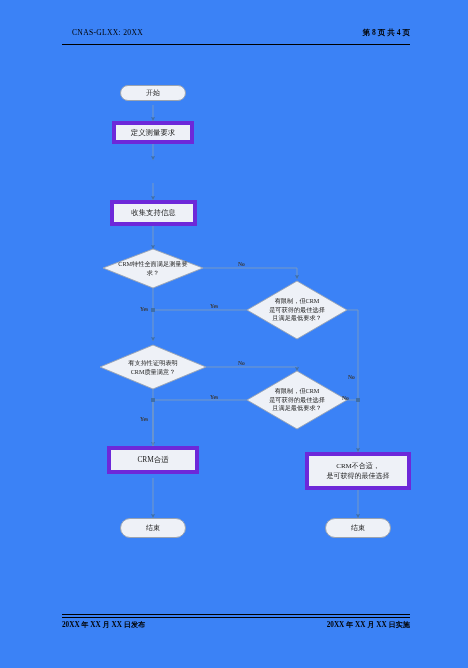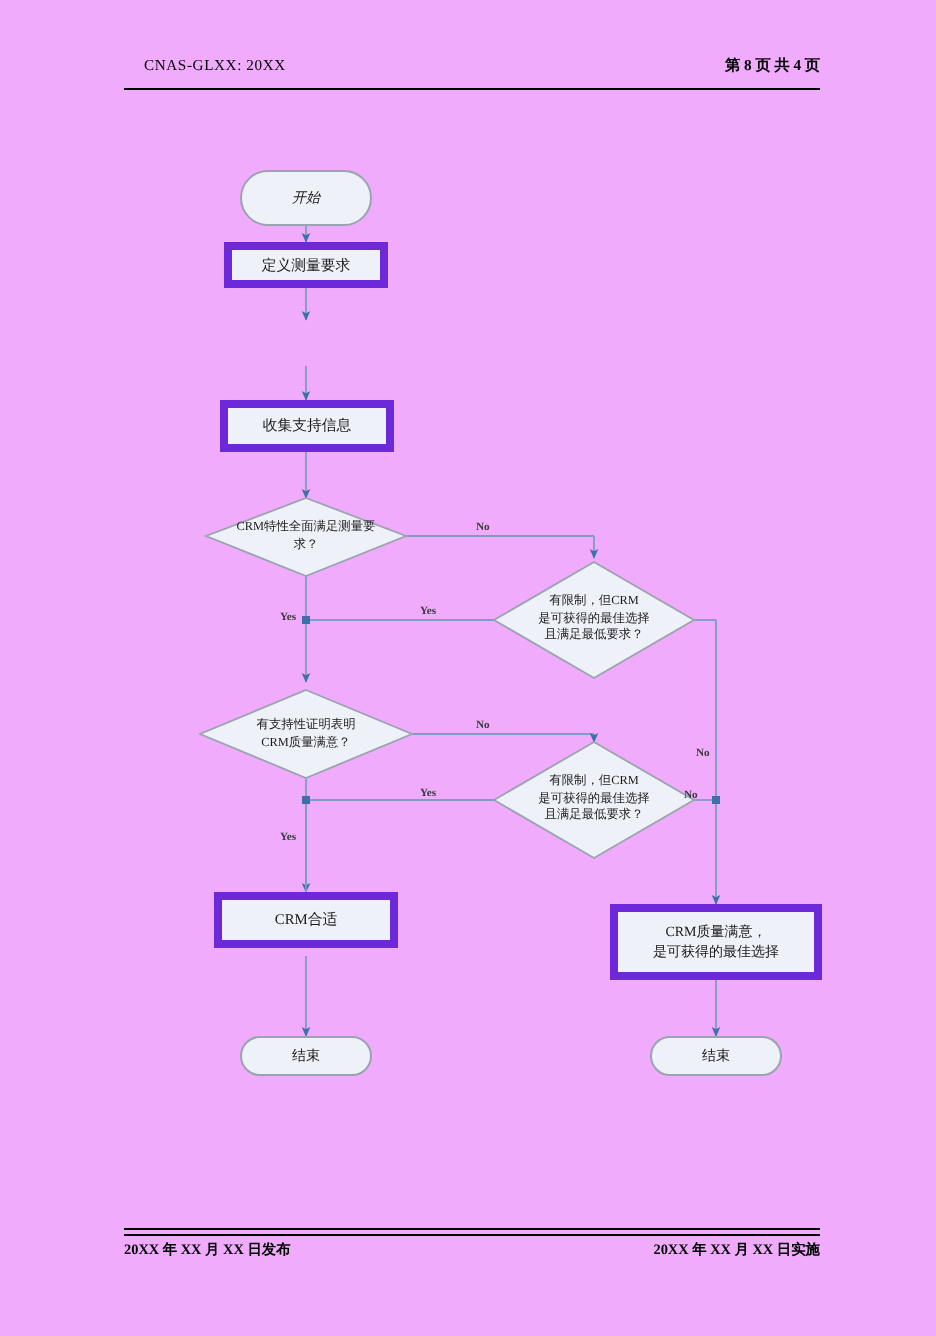--- a/index.html
+++ b/index.html
@@ -13,21 +13,21 @@
     position: relative;
     font-family: "Liberation Serif", "DejaVu Serif", serif;
     overflow: hidden;
   }
 
   .page {
     position: absolute;
     left: 0; top: 0;
     width: 468px;
     height: 668px;
-    background: #f0abfc;
+    background: #3b82f6;
   }
 
   
   .header {
     position: absolute;
     left: 62px;
     top: 28px;
     width: 348px;
     height: 16px;
   }
@@ -226,21 +226,21 @@
       </g>
 
       <g fill="#eef1f7" stroke="#9aa3b0" stroke-width="0.9">
         <polygon points="153,249 203,268 153,288 103,268"></polygon>
         <polygon points="297,281 347,310 297,339 247,310"></polygon>
         <polygon points="153,345 206,367 153,389 100,367"></polygon>
         <polygon points="297,371 347,400 297,429 247,400"></polygon>
       </g>
     </svg>
 
-    <div class="node node-terminator" style="left:120px; top:85px; width:66px; height:28px;font-style:italic;">开始</div>
+    <div class="node node-terminator" style="left:120px; top:85px; width:66px; height:16px;">开始</div>
 
     <div class="node node-process" style="left:112px; top:121px; width:82px; height:23px;">定义测量要求</div>
 
 
     <div class="node node-process" style="left:110px; top:200px; width:87px; height:26px;font-family:Liberation Serif, serif;">收集支持信息</div>
 
     <div class="diamond-label" style="left:113px; top:255px; width:80px; height:28px;">CRM特性全面满足测量要求？</div>
 
     <div class="diamond-label" style="left:255px; top:289px; width:84px; height:42px; flex-direction:column;">
       <span>有限制，但CRM</span>
@@ -255,21 +255,21 @@
 
     <div class="diamond-label" style="left:255px; top:379px; width:84px; height:42px; flex-direction:column;">
       <span>有限制，但CRM</span>
       <span>是可获得的最佳选择</span>
       <span>且满足最低要求？</span>
     </div>
 
     <div class="node node-process" style="left:107px; top:446px; width:92px; height:28px;">CRM合适</div>
 
     <div class="node node-process multiline" style="left:305px; top:452px; width:106px; height:38px; flex-direction:column; font-size:7px;">
-      <span>CRM质量满意，</span>
+      <span>CRM不合适，</span>
       <span>是可获得的最佳选择</span>
     </div>
 
     <div class="node node-terminator" style="left:120px; top:518px; width:66px; height:20px;">结束</div>
 
     <div class="node node-terminator" style="left:325px; top:518px; width:66px; height:20px;">结束</div>
 
     <div class="edge-label" style="left:238px; top:261px;">No</div>
 
     <div class="edge-label" style="left:140px; top:306px;">Yes</div>

